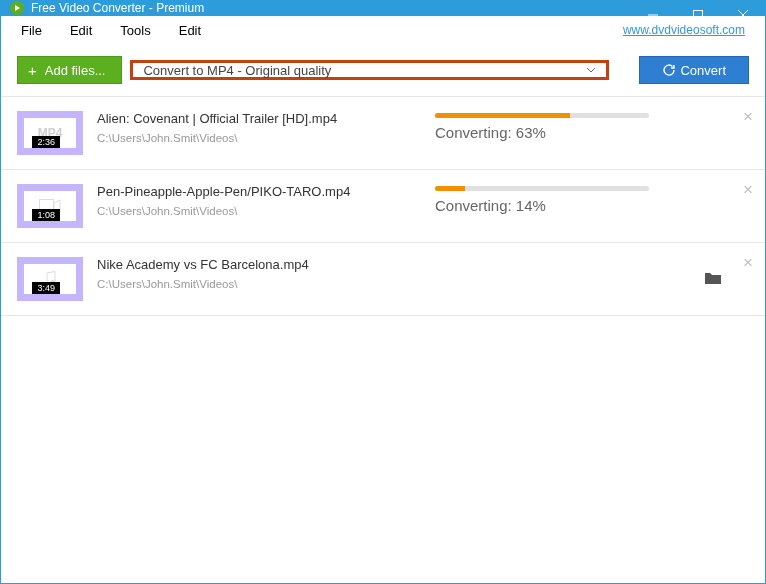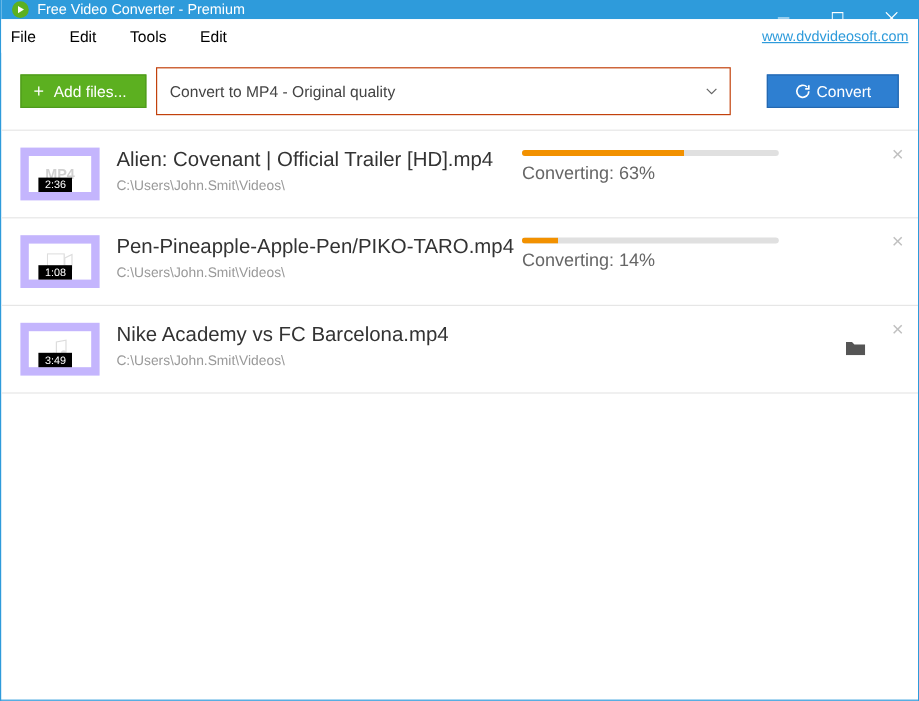--- a/index.html
+++ b/index.html
@@ -4,38 +4,38 @@
   <style>
     * { margin: 0; padding: 0; box-sizing: border-box; font-family: "Segoe UI", Tahoma, sans-serif; }
     body { width: 766px; height: 584px; background: #fff; display: flex; flex-direction: column; border: 1px solid #2e9bdb; border-top: none; }
     
     .titlebar { height: 16px; background: #2e9bdb; display: flex; align-items: center; color: #fff; font-size: 12px; padding-left: 8px; }
     .titlebar-icon { width: 16px; height: 16px; margin-right: 6px; }
     .titlebar-text { flex: 1; }
     .titlebar-buttons { display: flex; height: 100%; }
     .titlebar-btn { width: 45px; height: 30px; display: flex; align-items: center; justify-content: center; cursor: pointer; }
     
-    .menubar { height: 28px; background: #fff; display: flex; align-items: center; padding: 0 8px; font-size: 13px; }
+    .menubar { height: 28px; background: #fff; display: flex; align-items: center; padding: 0 20px; font-size: 13px; }
     .menu-item { margin-right: 28px; cursor: pointer; }
     .menu-link { margin-left: auto; color: #2e9bdb; text-decoration: underline; font-size: 12px; cursor: pointer; }
     
     .toolbar { padding: 12px 16px; display: flex; align-items: center; gap: 8px; }
     .add-btn { background: #5cb020; color: #fff; border: 1px solid #4e9a1c; height: 28px; padding: 0 16px 0 10px; font-size: 13px; display: flex; align-items: center; gap: 8px; cursor: pointer; }
     .plus-icon { font-size: 15px; font-weight: 300; }
-    .format-select { flex: 1; height: 40px; border: 1px solid #c2410c; background: #fff; padding: 0 10px; font-size: 13px; color: #444; display: flex; align-items: center; justify-content: space-between; cursor: pointer; }
+    .format-select { flex: 1; height: 20px; border: 3px solid #c2410c; background: #fff; padding: 0 10px; font-size: 13px; color: #444; display: flex; align-items: center; justify-content: space-between; cursor: pointer; }
     .chevron { color: #666; }
     .convert-btn { background: #2e7fd1; color: #fff; border: 1px solid #2568b0; height: 28px; padding: 0 22px; font-size: 13px; font-weight: 500; display: flex; align-items: center; gap: 4px; cursor: pointer; margin-left: 22px; }
     
     .file-list { flex: 1; overflow-y: auto; border-top: 1px solid #e6e6e6; }
     .file-row { display: flex; padding: 14px 16px; border-bottom: 1px solid #e6e6e6; position: relative; }
     .thumbnail { width: 66px; height: 44px; background: #fff; border: 7px solid #c4b5fd; position: relative; flex-shrink: 0; display: flex; align-items: center; justify-content: center; }
     .duration { position: absolute; right: 16px; bottom: 0; background: #000000; color: #fff; font-size: 9px; padding: 1px 5px; }
     .thumb-text { color: #d0d0d0; font-size: 12px; font-weight: 600; }
     .info { margin-left: 14px; flex: 1; }
-    .filename { font-size: 17px; color: #333; margin-bottom: 6px; }
+    .filename { font-size: 13px; color: #333; margin-bottom: 6px; }
     .filepath { font-size: 11.5px; color: #999; }
     .progress-area { width: 290px; padding-top: 2px; margin-right: 24px; }
     .progress-bar { width: 214px; height: 5px; background: #e0e0e0; border-radius: 3px; overflow: hidden; }
     .progress-fill { height: 100%; background: #f29100; }
     .progress-text { font-size: 15px; color: #666; margin-top: 6px; }
     .close-file { position: absolute; right: 12px; top: 10px; color: #c0c0c0; font-size: 17px; cursor: pointer; font-weight: 300; }
     .folder-icon { color: #555; margin-top: 12px; margin-right: 4px; }
     
     .svg-icon { display: block; }
   </style>

